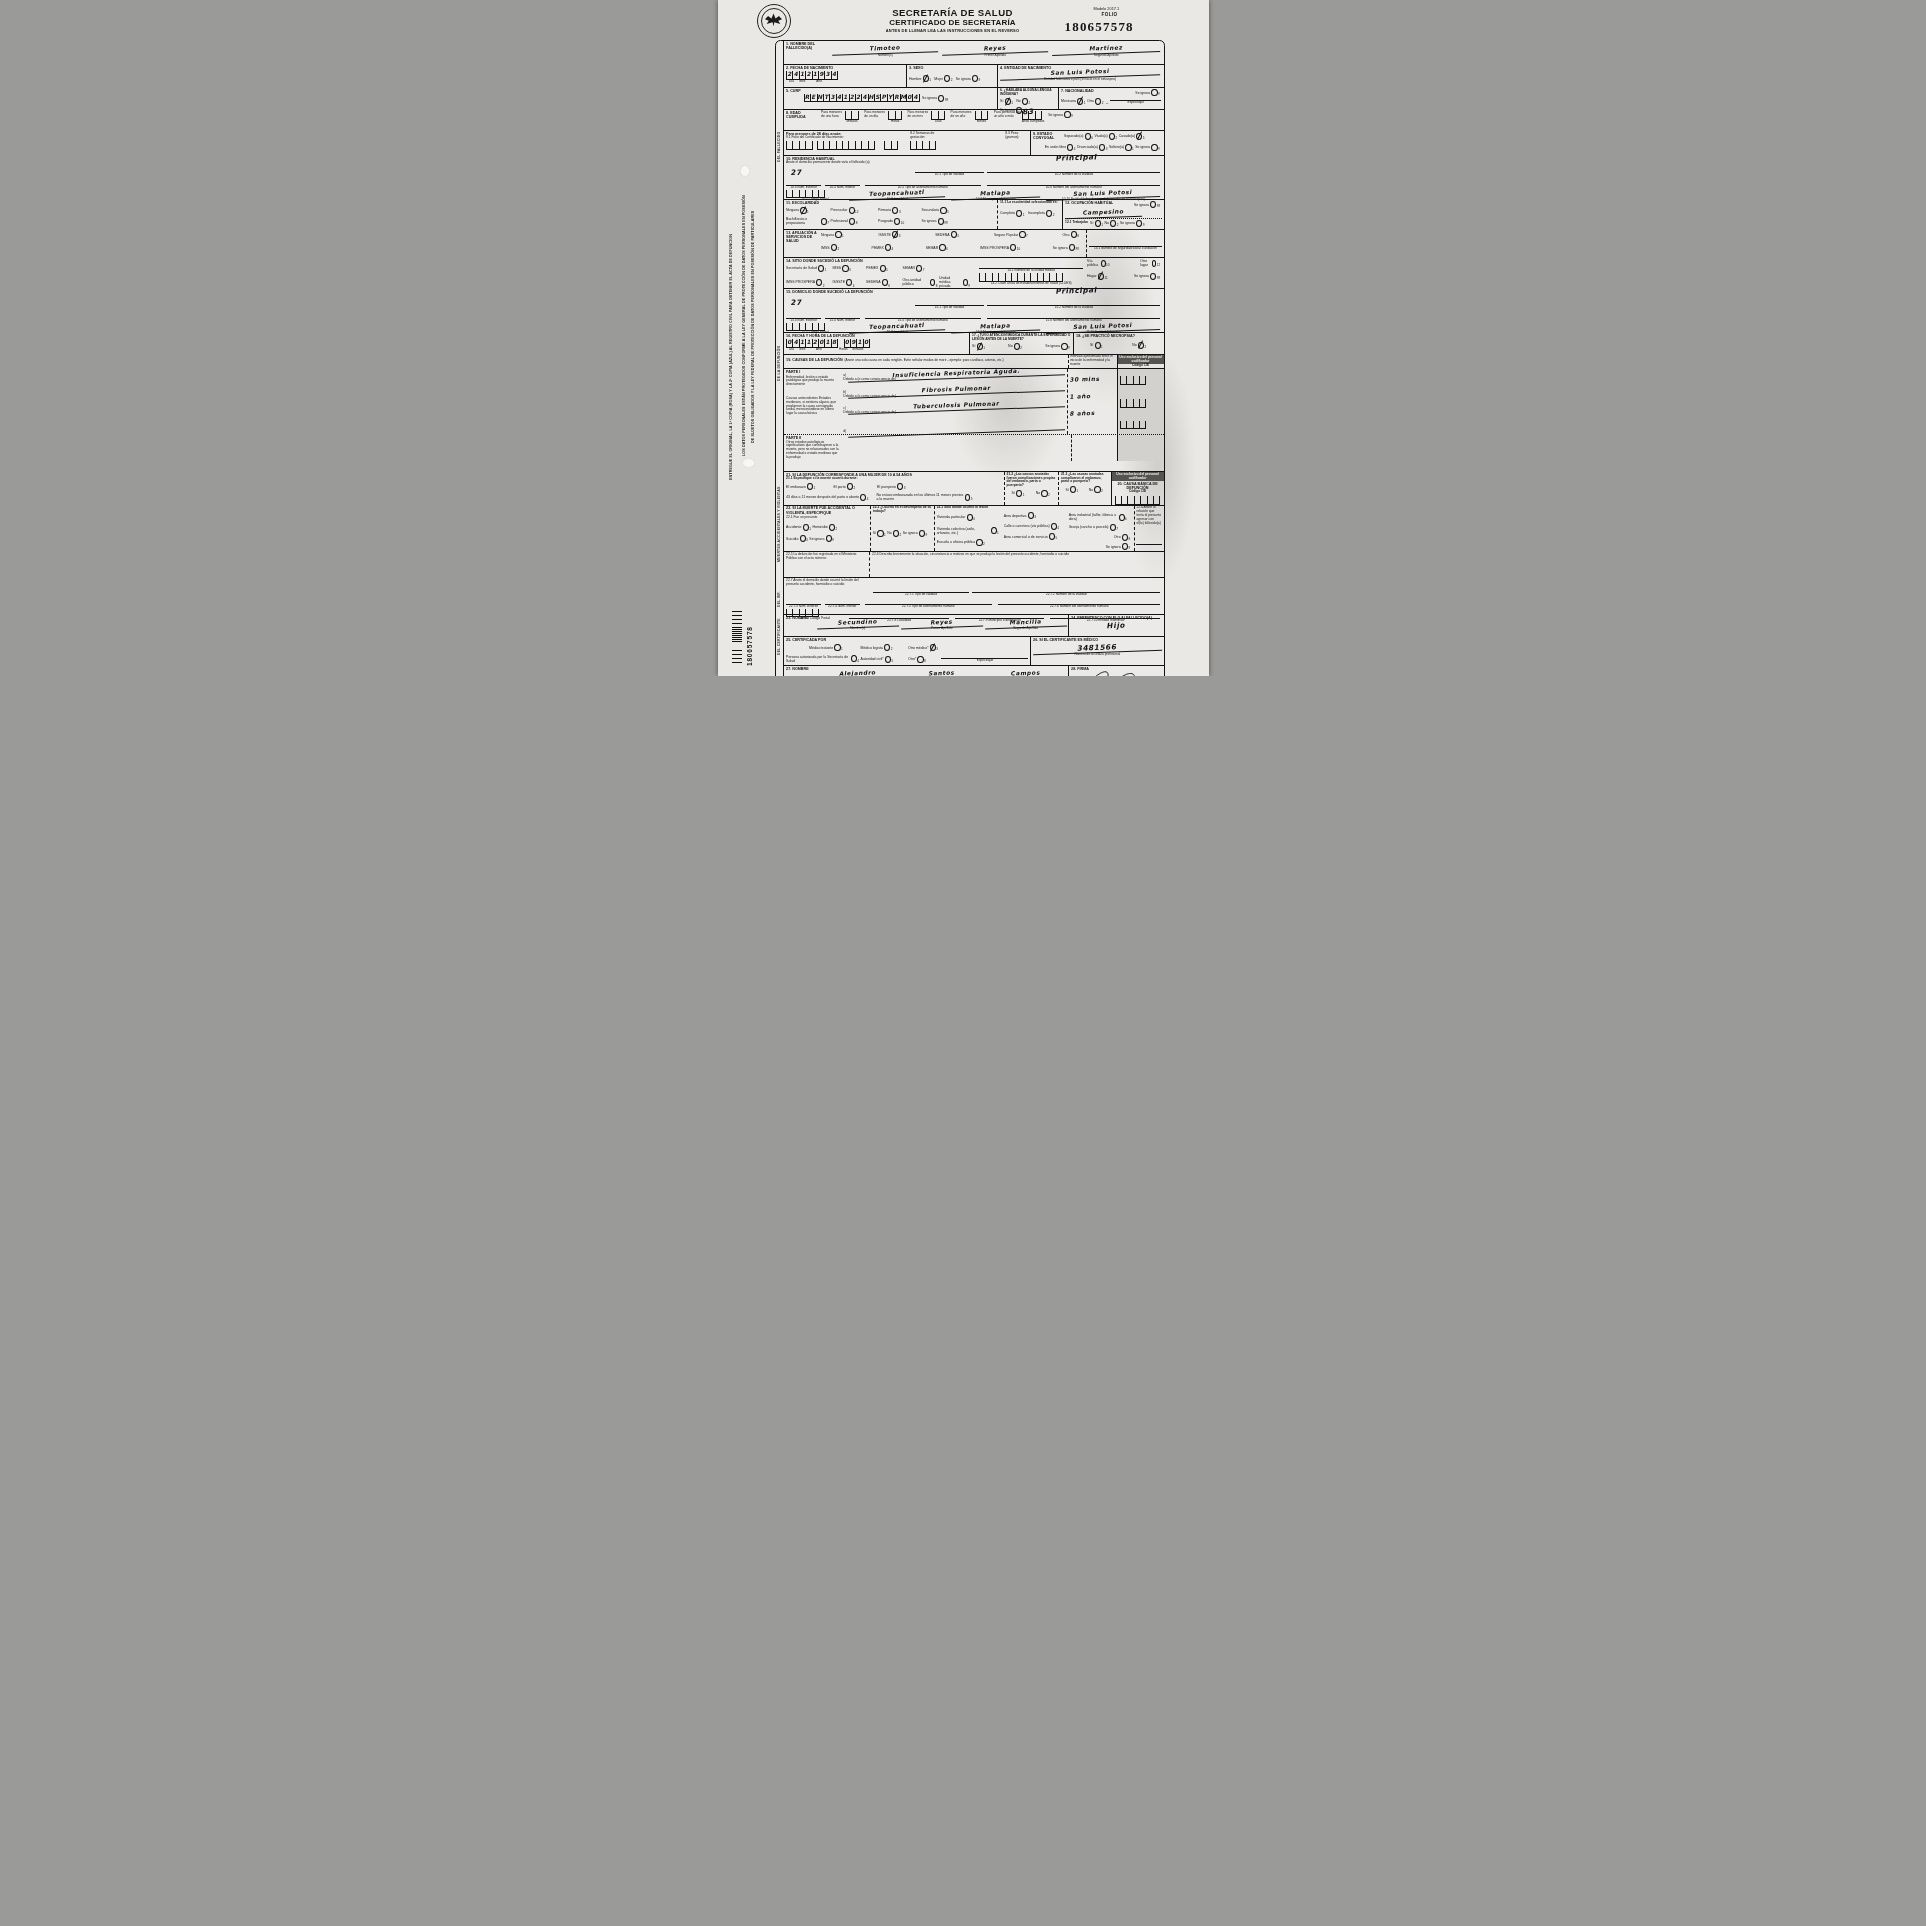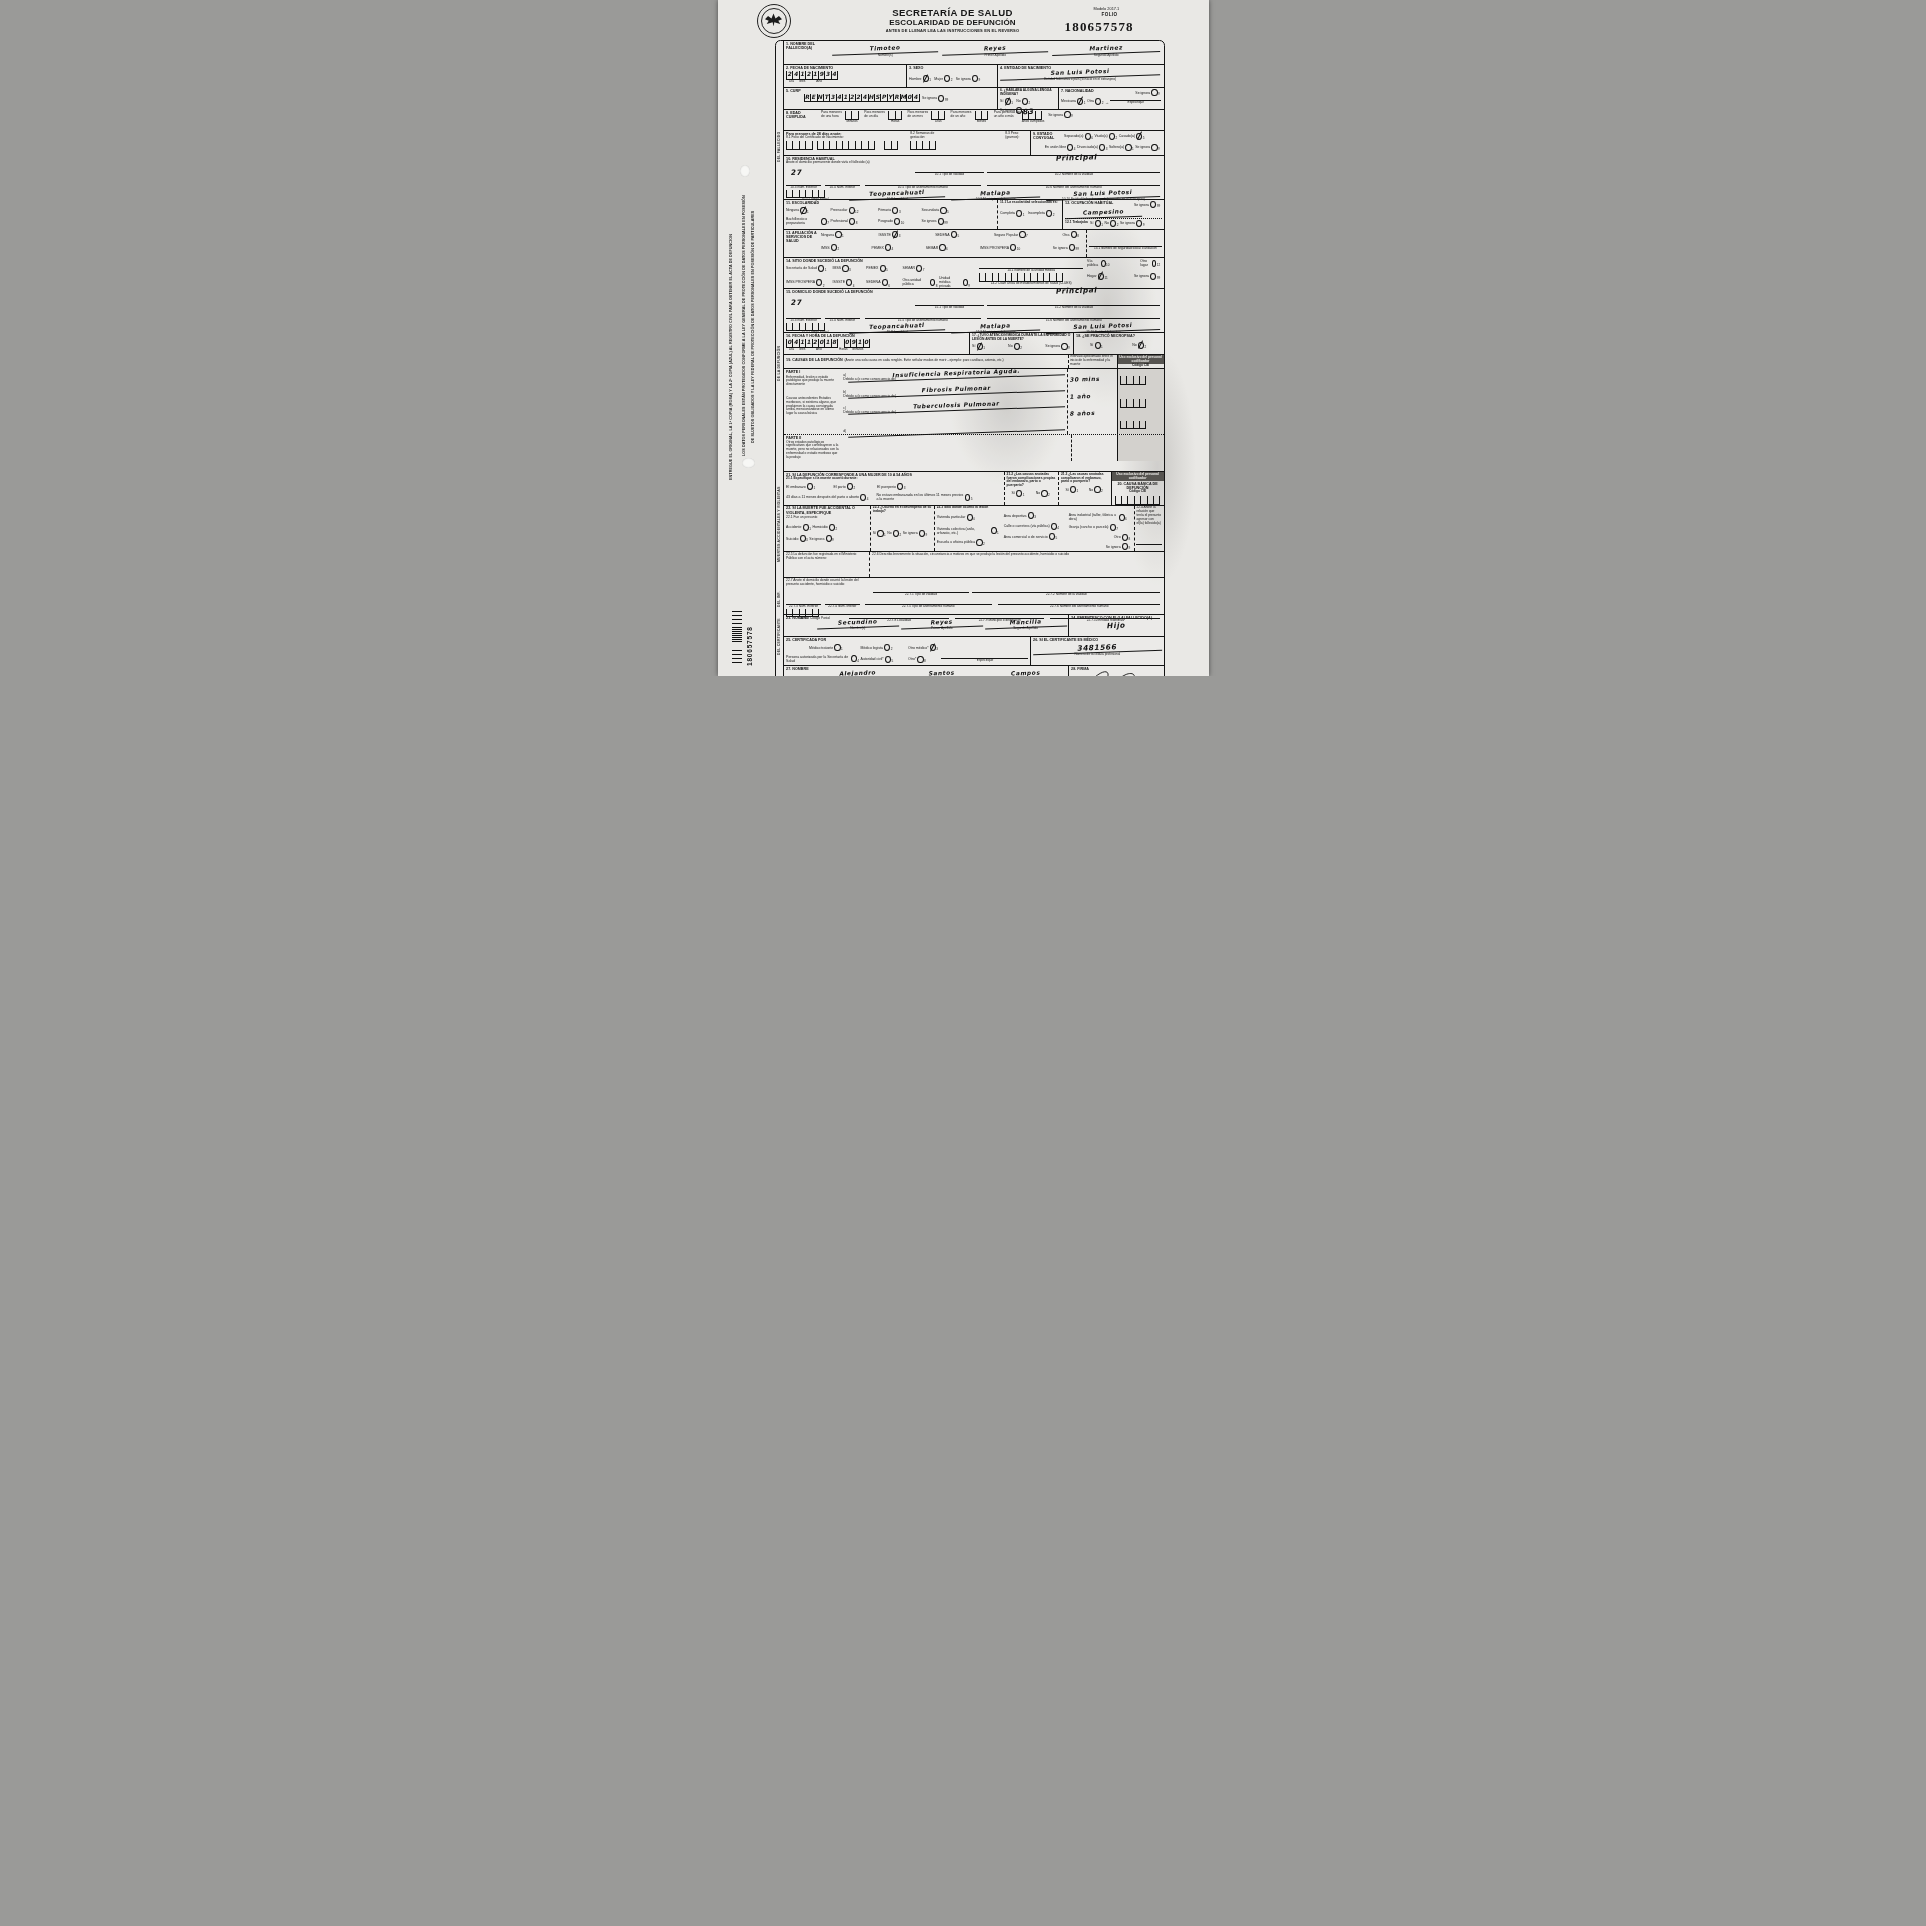--- a/index.html
+++ b/index.html
@@ -77,21 +77,21 @@
   <div class="punch" style="left:24px;top:458px;"></div>
   <div class="punch" style="left:22.3px;top:165px;width:10px;height:11.6px;"></div>
 
   <div class="seal">
       <div class="inner">
         <div class="eagle"></div>
       </div>
     </div>
   <div class="htitle">
     <div class="t1">SECRETARÍA DE SALUD</div>
-    <div class="t2">ESCOLARIDAD DE DEFUNCIÓN</div>
+    <div class="t2">CERTIFICADO DE SECRETARÍA</div>
     <div class="t3">ANTES DE LLENAR LEA LAS INSTRUCCIONES EN EL REVERSO</div>
   </div>
   <div class="modelo">Modelo 2017.1</div>
   <div class="foliolab">FOLIO</div>
   <div class="folionum">180657578</div>
 
   <div class="vtxt" style="left:11.6px;top:480px;">ENTREGUE EL ORIGINAL, LA 1ª COPIA (ROSA) Y LA 2ª COPIA (AZUL) AL REGISTRO CIVIL PARA OBTENER EL ACTA DE DEFUNCION</div>
   <div class="vtxt" style="left:24px;top:456px;">LOS DATOS PERSONALES ESTÁN PROTEGIDOS CONFORME A LA LEY GENERAL DE PROTECCIÓN DE DATOS PERSONALES EN POSESIÓN</div>
   <div class="vtxt" style="left:33px;top:443px;">DE SUJETOS OBLIGADOS Y LA LEY FEDERAL DE PROTECCIÓN DE DATOS PERSONALES EN POSESIÓN DE PARTICULARES</div>
   <div class="barcode"></div>

